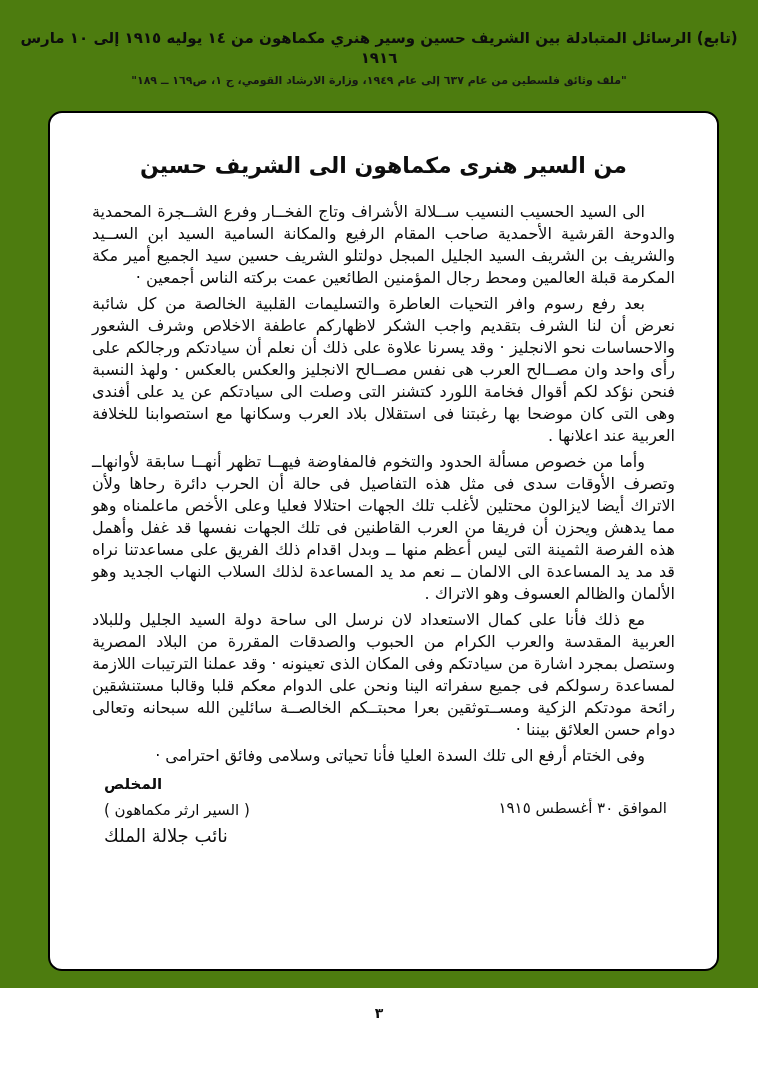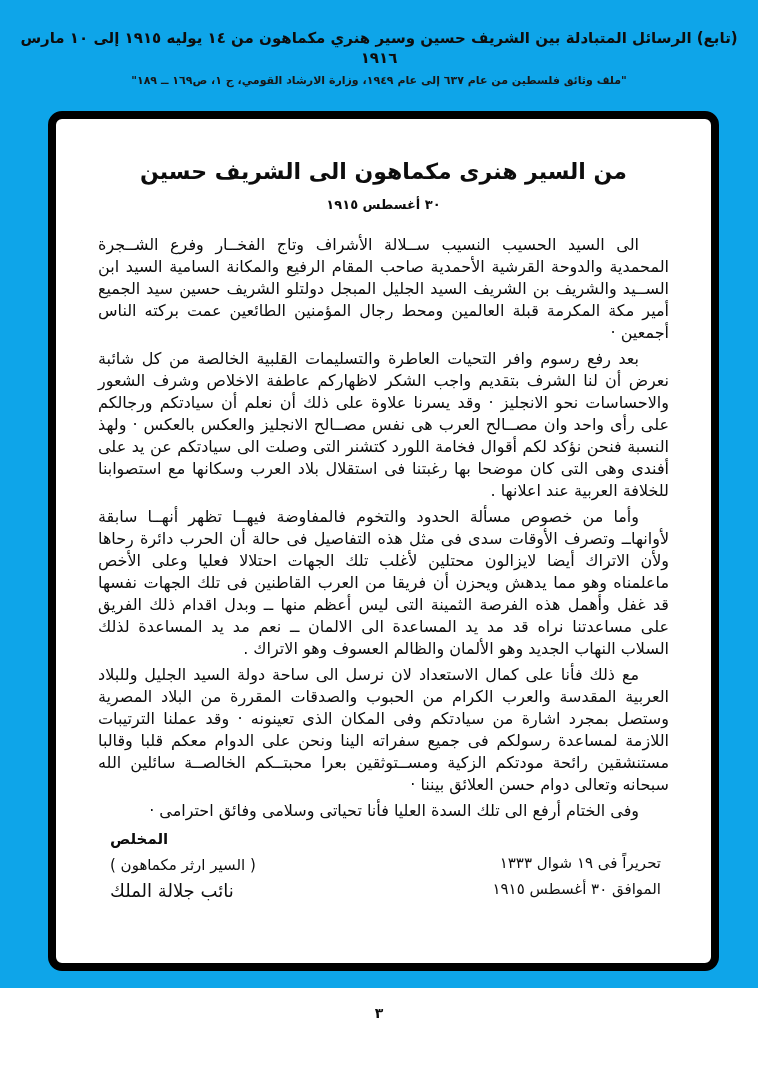--- a/index.html
+++ b/index.html
@@ -9,21 +9,21 @@
     height: 1078px;
     font-family: "DejaVu Sans", "Liberation Sans", sans-serif;
     color: #0d0d0d;
     overflow: hidden;
     position: relative;
   }
   .page {
     width: 758px;
     height: 988px;
     direction: rtl;
-    background: #0ea5e9;
+    background: #4d7c0f;
   }
 
   
   .doc-header {
     padding-top: 28px;
     text-align: center;
   }
   .doc-header .h-line1 {
     font-size: 15px;
     font-weight: bold;
@@ -36,21 +36,21 @@
     font-weight: bold;
     line-height: 15px;
     color: #161616;
   }
 
   
   .letter-frame {
     margin: 23px 39px 16px 40px;   
     width: 671px;
     height: 860px;
-    border: 8px solid #000000;
+    border: 2px solid #000000;
     border-radius: 14px;
     padding: 38px 42px 18px 42px;
     background: #ffffff;
   }
 
   .letter-title {
     text-align: center;
     font-size: 22px;
     font-weight: bold;
     line-height: 30px;
@@ -119,33 +119,31 @@
 
   <header class="doc-header">
     <div class="h-line1">(تابع) الرسائل المتبادلة بين الشريف حسين وسير هنري مكماهون من ١٤ يوليه ١٩١٥ إلى ١٠ مارس ١٩١٦</div>
     <div class="h-line2">"ملف وثائق فلسطين من عام ٦٣٧ إلى عام ١٩٤٩، وزارة الارشاد القومي، ج ١، ص١٦٩ ــ ١٨٩"</div>
   </header>
 
   <section class="letter-frame">
 
     <h1 class="letter-title">من السير هنرى مكماهون الى الشريف حسين</h1>
 
-    <div class="letter-date">٣٠ أغسطس ١٩١٥</div>
 
     <div class="letter-body">
       <p>الى السيد الحسيب النسيب ســلالة الأشراف وتاج الفخــار وفرع الشــجرة المحمدية والدوحة القرشية الأحمدية صاحب المقام الرفيع والمكانة السامية السيد ابن الســيد والشريف بن الشريف السيد الجليل المبجل دولتلو الشريف حسين سيد الجميع أمير مكة المكرمة قبلة العالمين ومحط رجال المؤمنين الطائعين عمت بركته الناس أجمعين ·</p>
       <p>بعد رفع رسوم وافر التحيات العاطرة والتسليمات القلبية الخالصة من كل شائبة نعرض أن لنا الشرف بتقديم واجب الشكر لاظهاركم عاطفة الاخلاص وشرف الشعور والاحساسات نحو الانجليز · وقد يسرنا علاوة على ذلك أن نعلم أن سيادتكم ورجالكم على رأى واحد وان مصــالح العرب هى نفس مصــالح الانجليز والعكس بالعكس · ولهذ النسبة فنحن نؤكد لكم أقوال فخامة اللورد كتشنر التى وصلت الى سيادتكم عن يد على أفندى وهى التى كان موضحا بها رغبتنا فى استقلال بلاد العرب وسكانها مع استصوابنا للخلافة العربية عند اعلانها .</p>
       <p>وأما من خصوص مسألة الحدود والتخوم فالمفاوضة فيهــا تظهر أنهــا سابقة لأوانهاــ وتصرف الأوقات سدى فى مثل هذه التفاصيل فى حالة أن الحرب دائرة رحاها ولأن الاتراك أيضا لايزالون محتلين لأغلب تلك الجهات احتلالا فعليا وعلى الأخص ماعلمناه وهو مما يدهش ويحزن أن فريقا من العرب القاطنين فى تلك الجهات نفسها قد غفل وأهمل هذه الفرصة الثمينة التى ليس أعظم منها ــ وبدل اقدام ذلك الفريق على مساعدتنا نراه قد مد يد المساعدة الى الالمان ــ نعم مد يد المساعدة لذلك السلاب النهاب الجديد وهو الألمان والظالم العسوف وهو الاتراك .</p>
       <p>مع ذلك فأنا على كمال الاستعداد لان نرسل الى ساحة دولة السيد الجليل وللبلاد العربية المقدسة والعرب الكرام من الحبوب والصدقات المقررة من البلاد المصرية وستصل بمجرد اشارة من سيادتكم وفى المكان الذى تعينونه · وقد عملنا الترتيبات اللازمة لمساعدة رسولكم فى جميع سفراته الينا ونحن على الدوام معكم قلبا وقالبا مستنشقين رائحة مودتكم الزكية ومســتوثقين بعرا محبتــكم الخالصــة سائلين الله سبحانه وتعالى دوام حسن العلائق بيننا ·</p>
       <p>وفى الختام أرفع الى تلك السدة العليا فأنا تحياتى وسلامى وفائق احترامى ·</p>
     </div>
 
     <div class="sign-row">
       <div class="date-block">
-        <div>تحريراً فى ١٩ شوال ١٣٣٣</div>
         <div>الموافق ٣٠ أغسطس ١٩١٥</div>
       </div>
       <div class="signature-block">
         <div class="sig-label">المخلص</div>
         <div class="sig-name">( السير ارثر مكماهون )</div>
         <div class="sig-title">نائب جلالة الملك</div>
       </div>
     </div>
 
   </section>

